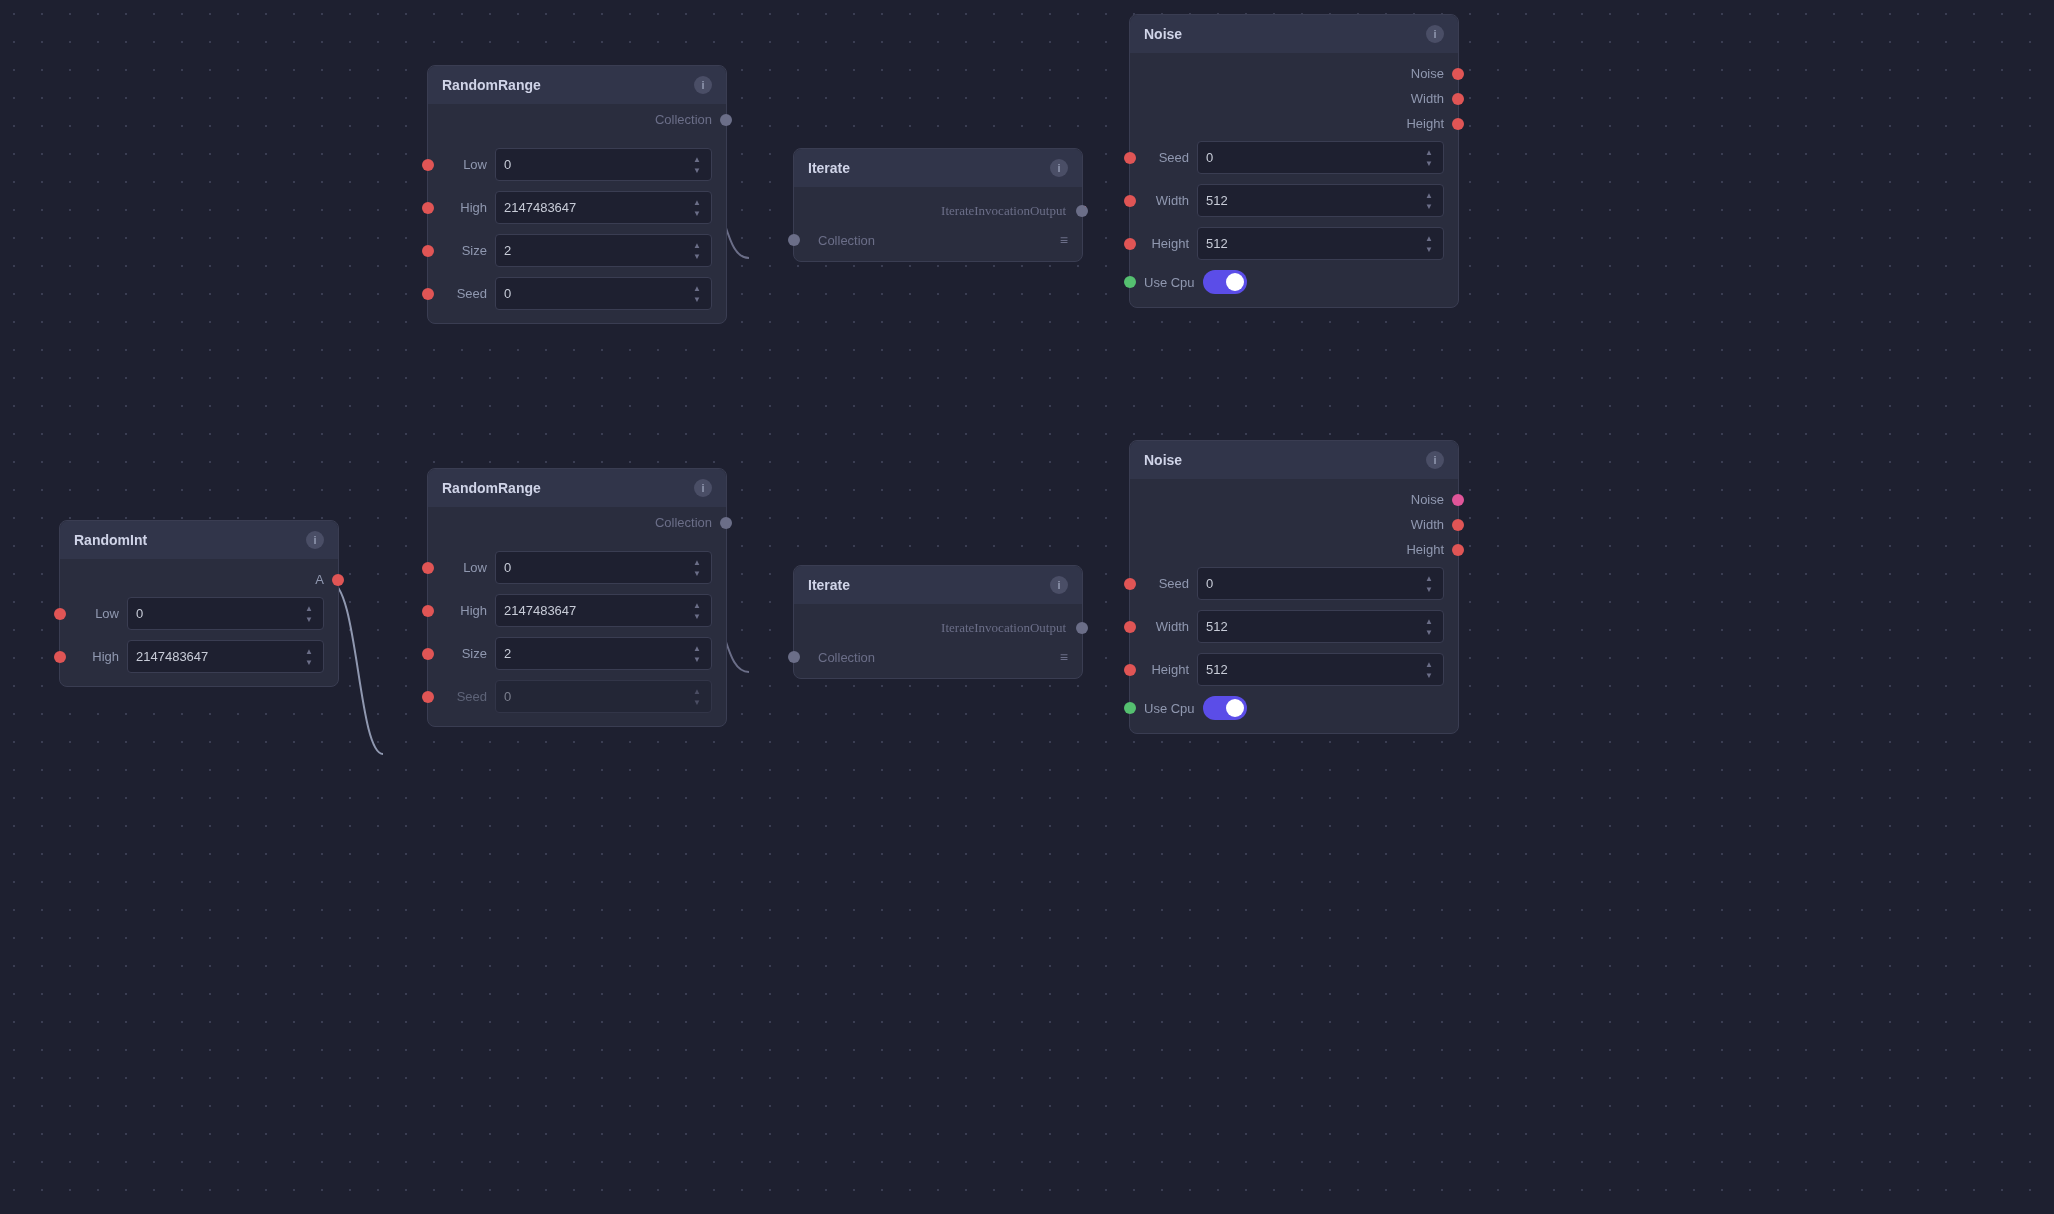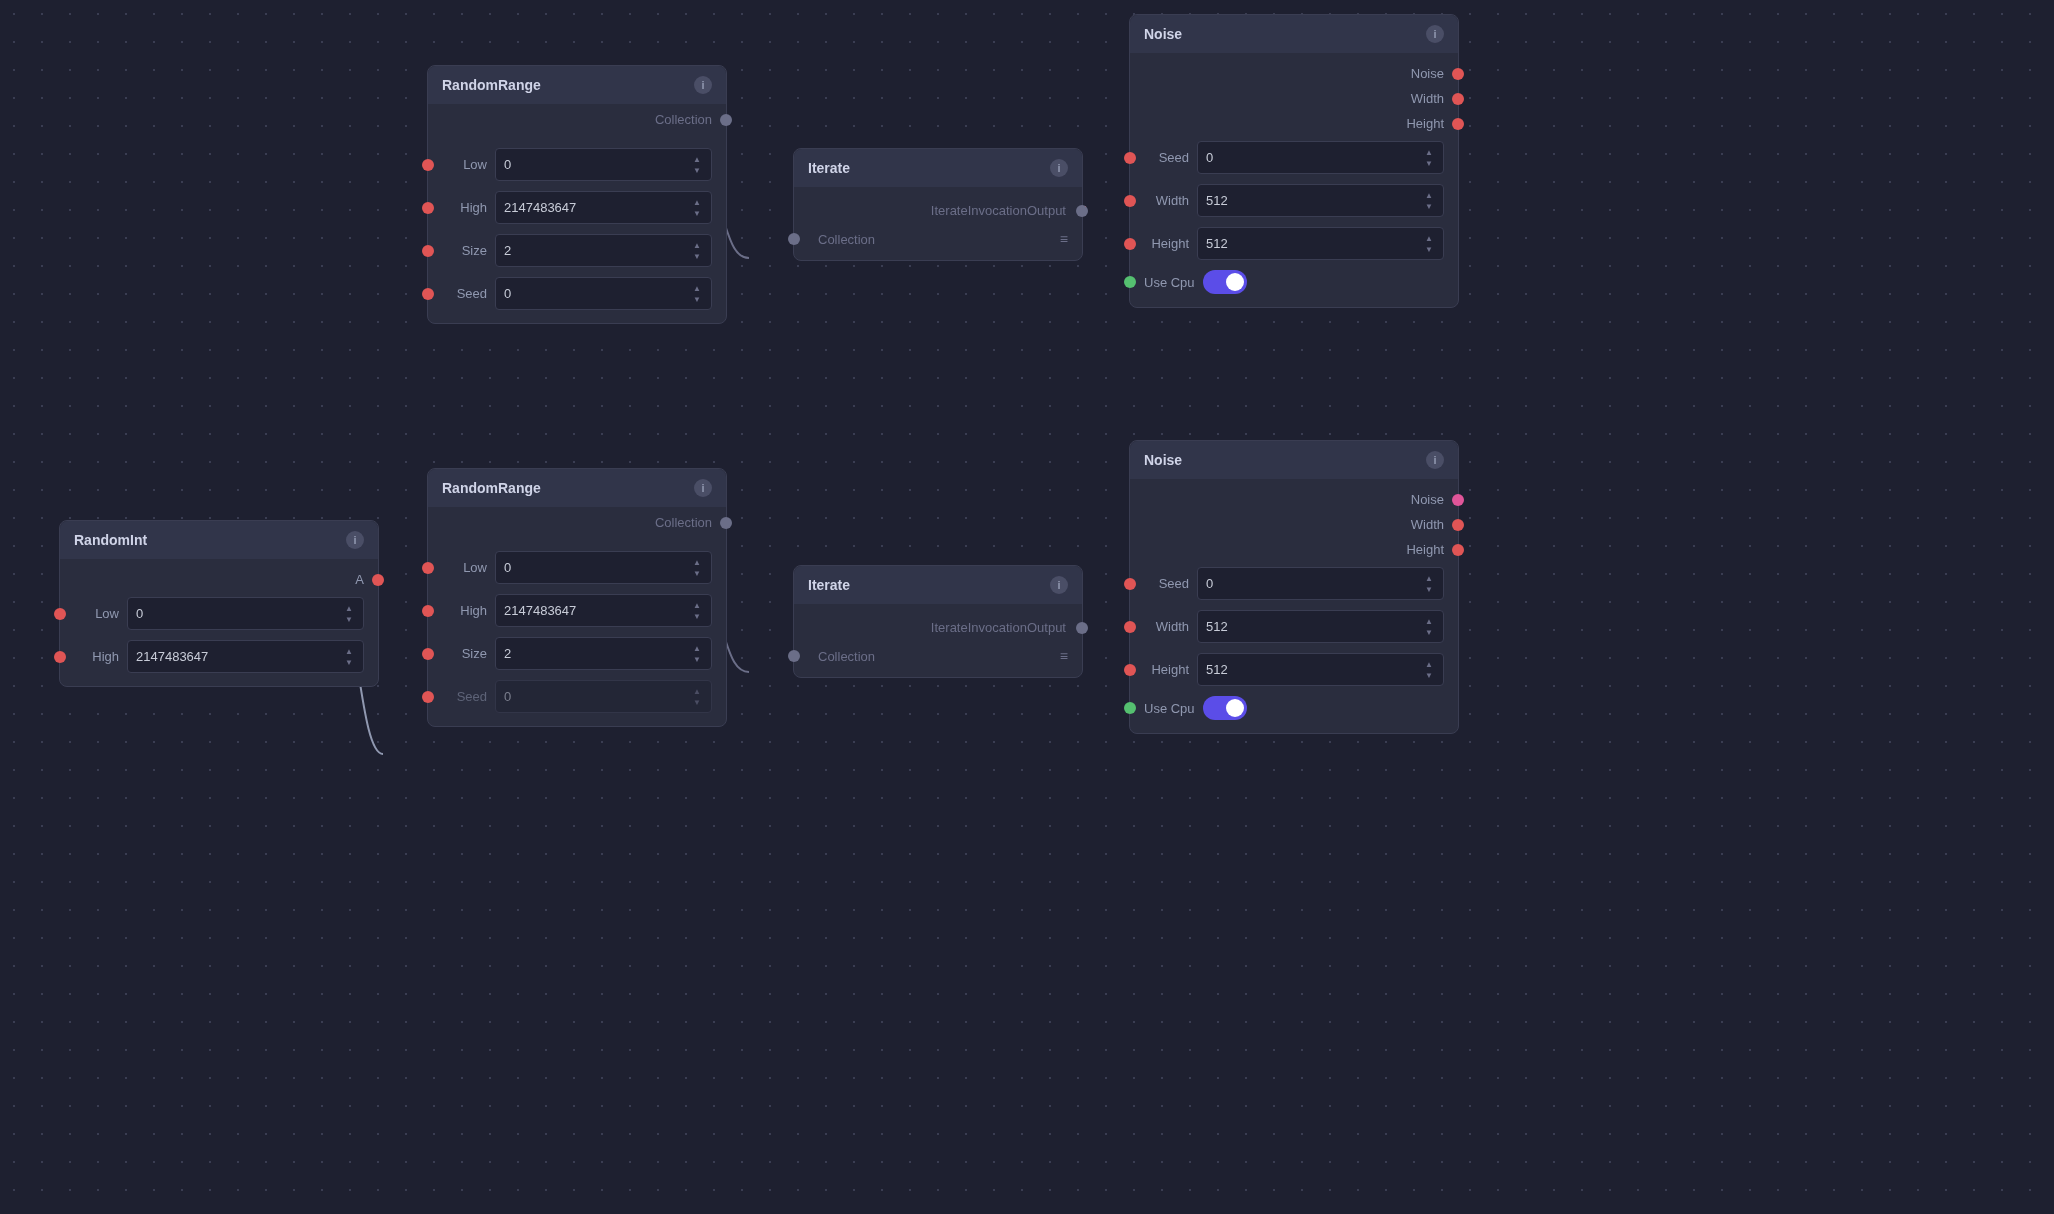--- a/index.html
+++ b/index.html
@@ -184,20 +184,21 @@
       z-index: 0;
     }
 
     
     .iterate-invocation-row {
       display: flex;
       align-items: center;
       justify-content: flex-end;
       padding: 8px 16px;
       gap: 8px;
+      font-family: Liberation Serif, serif;
     }
 
     .iterate-invocation-label {
       color: #6b6e88;
       font-size: 13px;
     }
 
     
     .list-icon {
       color: #6b6e88;
@@ -376,21 +377,21 @@
       <div class="node-row">
         <div class="dot dot-green dot-left"></div>
         <span class="node-label">Use Cpu</span>
         <div class="toggle">
           <div class="toggle-thumb"></div>
         </div>
       </div>
     </div>
   </div>
 
-  <div class="node" style="left: 15px; top: 520px; width: 320px;">
+  <div class="node" style="left: 15px; top: 520px; width: 280px;">
     <div class="node-header">
       <span>RandomInt</span>
       <div class="info-icon">
         <span>i</span>
       </div>
     </div>
     <div class="node-body">
 
       <div class="node-row" style="justify-content:flex-end; position:relative;">
         <span class="node-label">A</span>

